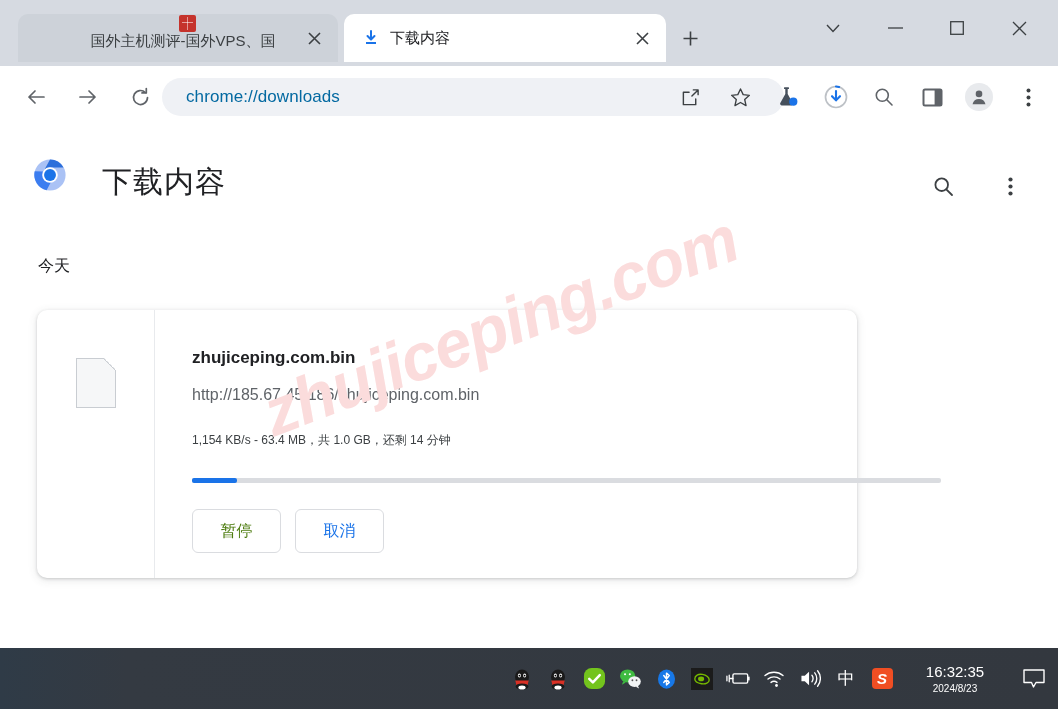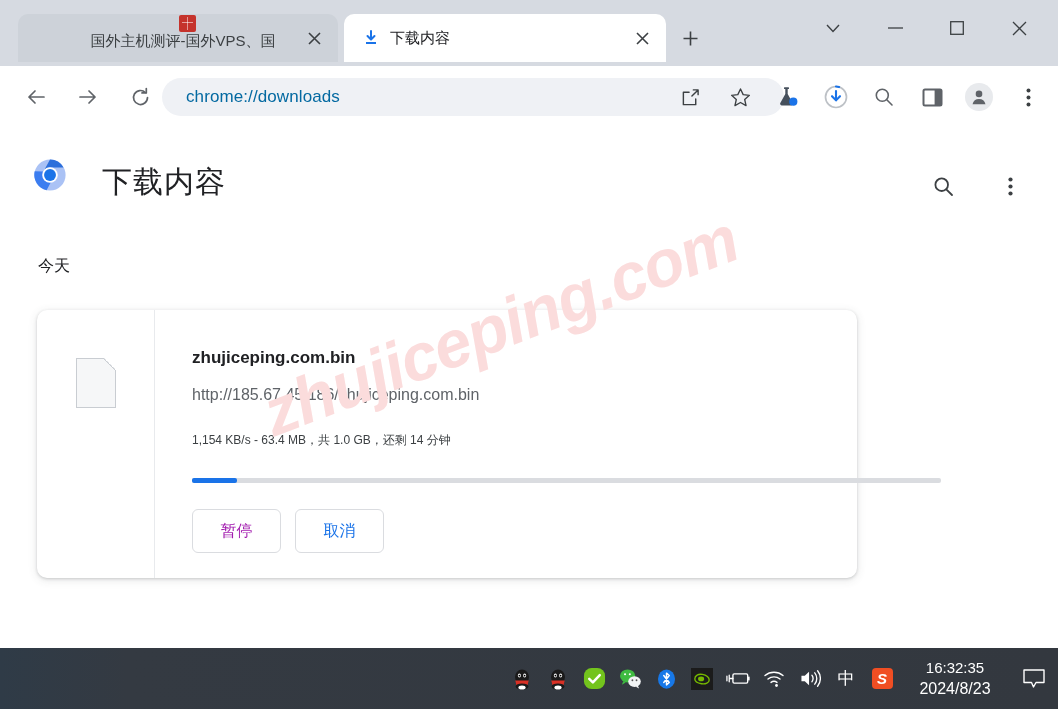--- a/index.html
+++ b/index.html
@@ -181,21 +181,21 @@
   }
   .tray { display: flex; align-items: center; gap: 0; }
   .tray-item {
     width: 36px; height: 40px; display: flex; align-items: center; justify-content: center;
   }
   .clock {
     margin-left: 12px; margin-right: 12px; width: 86px;
     text-align: center; color: #ffffff; line-height: 1.35;
   }
   .clock-time { font-size: 15px; }
-  .clock-date { font-size: 16px; text-align: center; }
+  .clock-date { font-size: 10px; text-align: center; }
   .tray-notify { width: 48px; height: 40px; display: flex; align-items: center; justify-content: center; }
   .sogou-icon {
     width: 21px; height: 21px; background: #f04e23; border-radius: 4px;
     color: #fff; font-size: 15px; font-weight: bold; font-style: italic;
     display: flex; align-items: center; justify-content: center;
   }
   .nvidia-icon {
     width: 22px; height: 22px; background: #1b1b1b;
     display: flex; align-items: center; justify-content: center;
   }
@@ -381,21 +381,21 @@
         <span class="file-icon"></span>
       </div>
       <div class="dl-body">
         <div class="dl-name">zhujiceping.com.bin</div>
         <div class="dl-url">http://185.67.45.186/zhujiceping.com.bin</div>
         <div class="dl-status">1,154 KB/s - 63.4 MB，共 1.0 GB，还剩 14 分钟</div>
         <div class="progress-track" style="background: rgb(218, 220, 224);">
           <div class="progress-fill" id="progress-fill" style="width: 6%; background: rgb(26, 115, 232);"></div>
         </div>
         <div class="dl-buttons">
-          <button class="dl-btn" id="pause-btn" style="color: #a21caf;">暂停</button>
+          <button class="dl-btn" id="pause-btn" style="color: #4d7c0f;">暂停</button>
           <button class="dl-btn" id="cancel-btn" style="color: rgb(26, 115, 232);">取消</button>
         </div>
       </div>
     </div>
 
     <div class="watermark">zhujiceping.com</div>
   </div>
 
   <div class="taskbar">
     <div class="tray">

